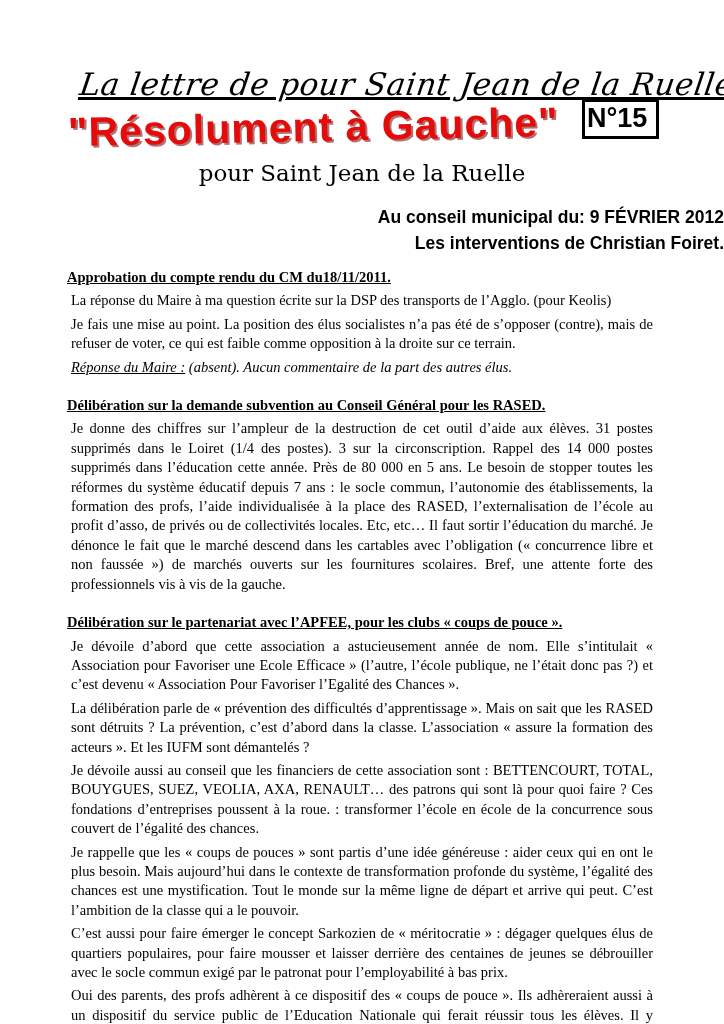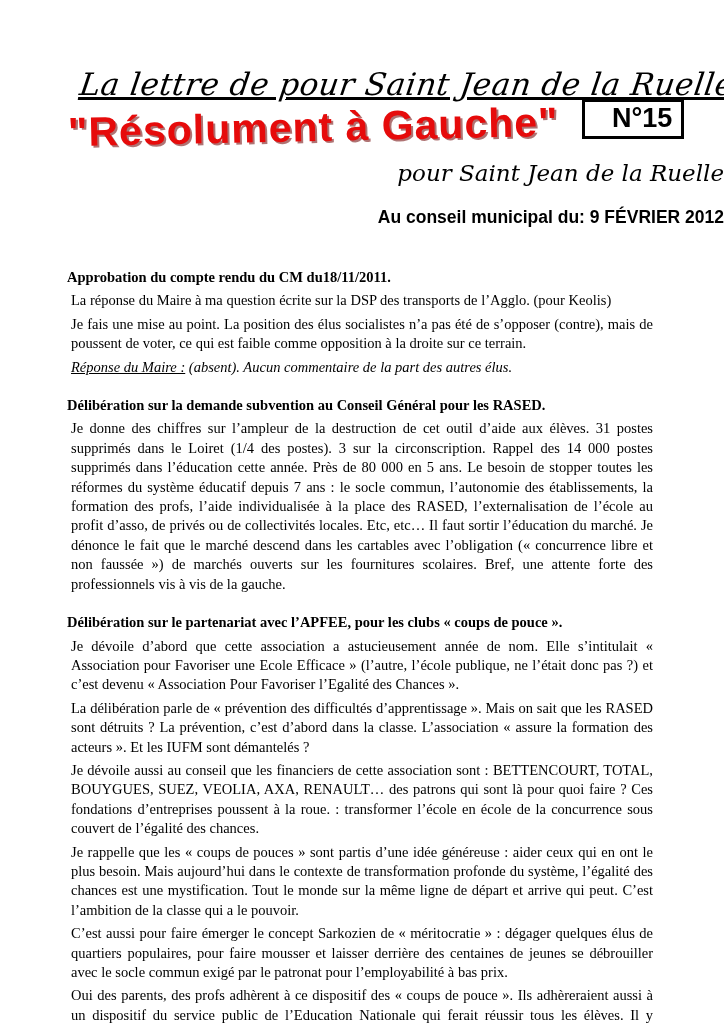--- a/index.html
+++ b/index.html
@@ -45,34 +45,33 @@
     transform:rotate(-1.2deg);
     white-space:nowrap;
     z-index:2;
   }
 
   .issue-box {
     position:absolute;
     left:582px; top:99px;
     border:3px solid #000;
     background:#ffffff;
-    padding:1px 9px 2px 27px;
+    padding:1px 9px 2px 2px;
     font-family:"Liberation Sans", sans-serif;
     font-weight:bold;
     font-size:27px;
     z-index:3;
   }
 
   .script-subtitle {
     position:absolute;
     top:160px; left:0;
     width:100%;
-    text-align:right;
+    text-align:center;
     font-family:"DejaVu Serif", serif;
-    font-style:italic;
     font-size:23px;
     z-index:1;
   }
 
   .meeting-heading {
     position:absolute;
     top:204px; left:0;
     width:100%;
     text-align:right;
     font-family:"Liberation Sans", sans-serif;
@@ -88,48 +87,50 @@
     top:268px;
     width:590px;
     font-size:14.5px;
     line-height:19.4px;
     text-align:justify;
   }
   .section { margin:0; }
   .section + .section { margin-top:19px; }
   .section-title {
     font-weight:bold;
+    text-decoration:underline;
     margin:0;
     text-align:left;
   }
   p.para { margin:4px; }
   .it { font-style:italic; }
   .ul { text-decoration:underline; }
 </style>
 </head>
 <body>
 
 <div class="page">
 
   <div class="masthead">
     <div class="script-title">La lettre de pour Saint Jean de la Ruelle</div>
     <div class="wordart">"Résolument à Gauche"</div>
     <div class="issue-box">N°15</div>
     <div class="script-subtitle">pour Saint Jean de la Ruelle</div>
     <div class="meeting-heading">
       <div>Au conseil municipal du: 9 FÉVRIER 2012</div>
+      <div>Les interventions de Christian Foiret.</div>
     </div>
   </div>
 
   <div class="content">
 
     <div class="section">
       <p class="section-title">Approbation du compte rendu du CM du18/11/2011.</p>
       <p class="para">La réponse du Maire à ma question écrite sur la DSP des transports de l’Agglo. (pour Keolis)</p>
-      <p class="para">Je fais une mise au point. La position des élus socialistes n’a pas été de s’opposer (contre), mais de poussent de voter, ce qui est faible comme opposition à la droite sur ce terrain.</p>
+      <p class="para">Je fais une mise au point. La position des élus socialistes n’a pas été de s’opposer (contre), mais de refuser de voter, ce qui est faible comme opposition à la droite sur ce terrain.</p>
       <p class="para it"><span class="ul">Réponse du Maire :</span><span> (absent). Aucun commentaire de la part des autres élus.</span></p>
     </div>
 
     <div class="section">
       <p class="section-title">Délibération sur la demande subvention au Conseil Général pour les RASED.</p>
       <p class="para">Je donne des chiffres sur l’ampleur de la destruction de cet outil d’aide aux élèves. 31 postes supprimés dans le Loiret (1/4 des postes). 3 sur la circonscription. Rappel des 14 000 postes supprimés dans l’éducation cette année. Près de 80 000 en 5 ans. Le besoin de stopper toutes les réformes du système éducatif depuis 7 ans : le socle commun, l’autonomie des établissements, la formation des profs, l’aide individualisée à la place des RASED, l’externalisation de l’école au profit d’asso, de privés ou de collectivités locales. Etc, etc… Il faut sortir l’éducation du marché. Je dénonce le fait que le marché descend dans les cartables avec l’obligation (« concurrence libre et non faussée ») de marchés ouverts sur les fournitures scolaires. Bref, une attente forte des professionnels vis à vis de la gauche.</p>
     </div>
 
     <div class="section">
       <p class="section-title">Délibération sur le partenariat avec l’APFEE, pour les clubs « coups de pouce ».</p>

